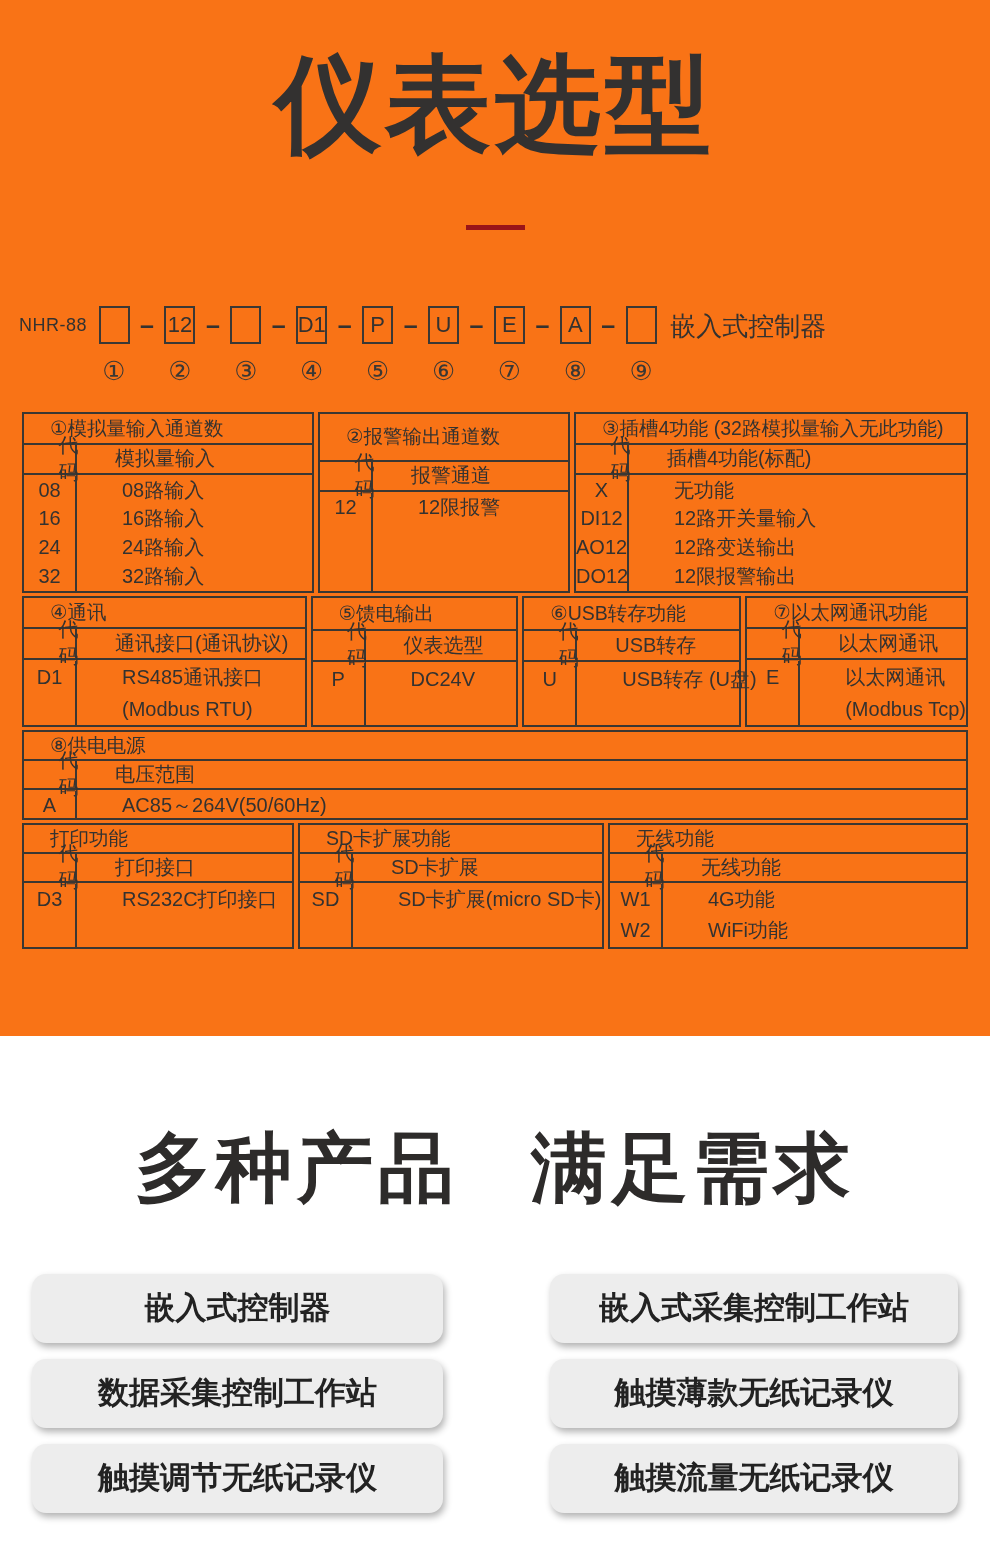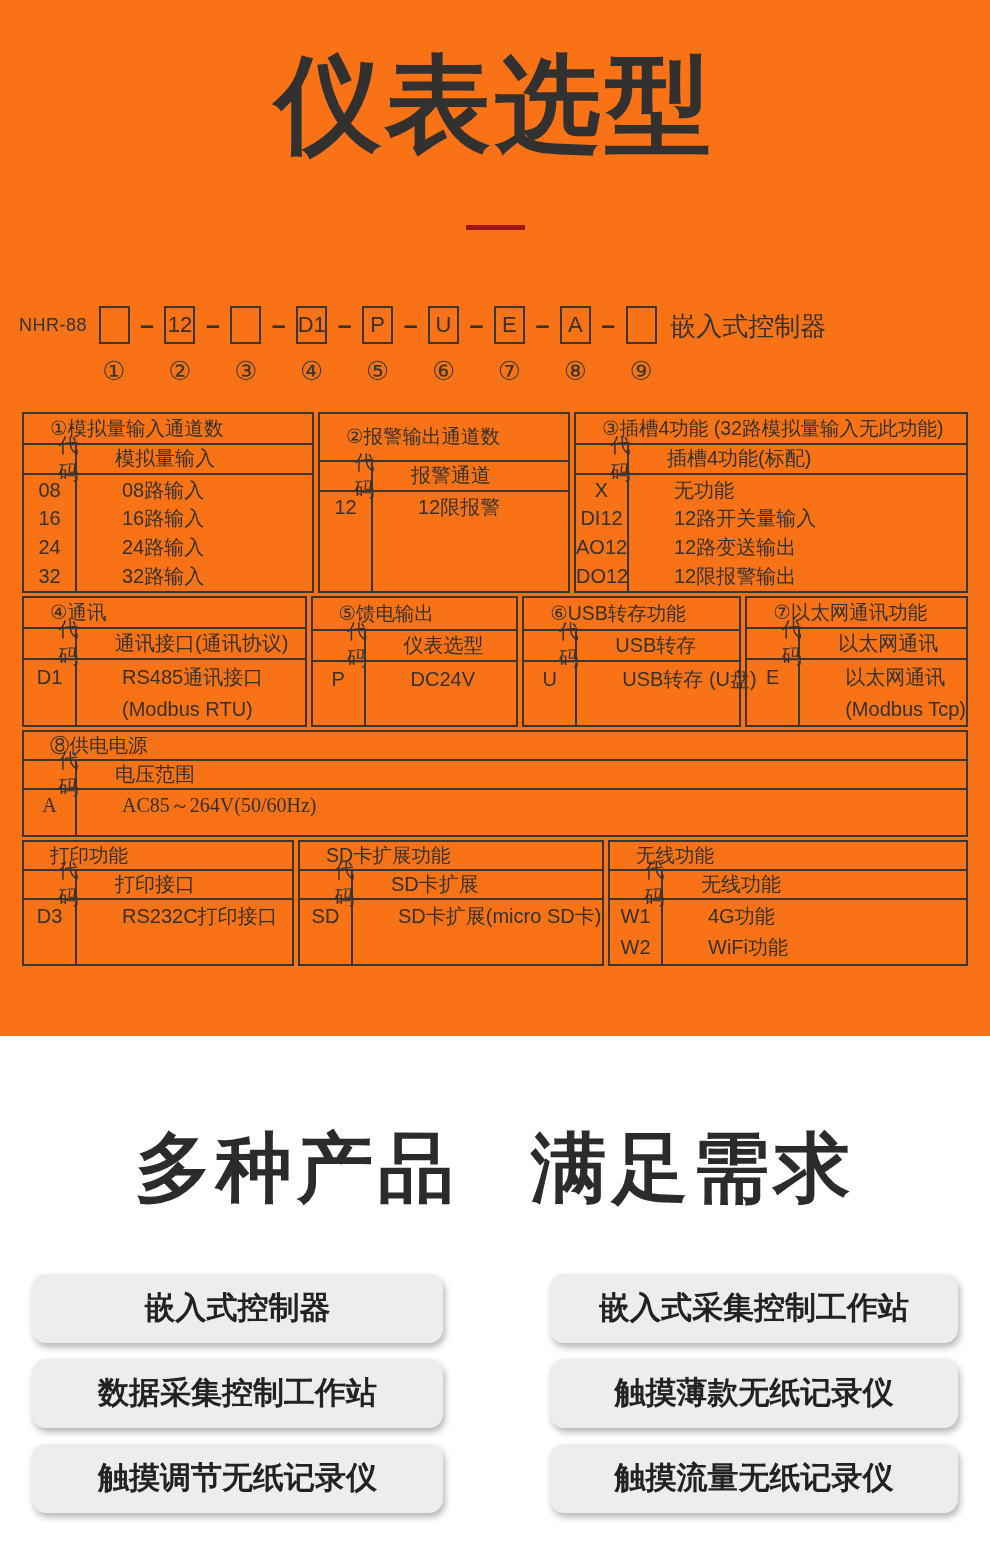--- a/index.html
+++ b/index.html
@@ -43,21 +43,21 @@
   .desc-cell { flex: 1; padding-left: 13px; font-size: 20px; white-space: nowrap; }
   .sec-head .code-cell, .sec-head .desc-cell { display: flex; align-items: center; padding-left: 38px; }
   .sec-head .code-cell { justify-content: center; }
   .sec-body { display: flex; flex: 1; gap: 32px; }
   .sec-body .code-cell > div, .sec-body .desc-cell > div { line-height: 28.7px; }
   .sec-body { padding-top: 1px; }
 
   .band-1 .sec { height: 181px; } .band-1 .sec-title { height: 48px; } .band-1 .sec-head { height: 30px; }
   .band-2 .sec { height: 131px; } .band-2 .sec-title { height: 33px; } .band-2 .sec-head { height: 31px; }
   .band-2 .sec-body .code-cell > div, .band-2 .sec-body .desc-cell > div { line-height: 32px; }
-  .band-3 .sec { height: 107px; width: 100%; font-family: Liberation Serif, serif; } .band-3 .sec-title { height: 29px; } .band-3 .sec-head { height: 29px; }
+  .band-3 .sec { height: 90px; width: 100%; } .band-3 .sec-title { height: 29px; } .band-3 .sec-head { height: 29px; }
   .band-3 .sec-body .code-cell > div, .band-3 .sec-body .desc-cell > div { line-height: 29px; }
   .band-4 .sec { height: 32px; width: 100%; } .band-4 .sec-title { border-bottom: none; flex: 1; }
   .band-5 .sec { height: 126px; } .band-5 .sec-title { height: 29px; } .band-5 .sec-head { height: 29px; }
   .band-5 .sec-body .code-cell > div, .band-5 .sec-body .desc-cell > div { line-height: 31px; }
 
   .band-1 .sec-w1 { width: 292px; } .band-1 .sec-w2 { width: 252px; } .band-1 .sec-grow { flex: 1; }
   .band-2 .sec-w1 { width: 292px; } .band-2 .sec-w2 { width: 213px; }
   .band-2 .sec-w3 { width: 219px; } .band-2 .sec-grow { flex: 1; }
   .band-5 .sec-w1 { width: 272px; } .band-5 .sec-w2 { width: 306px; } .band-5 .sec-grow { flex: 1; }
 

